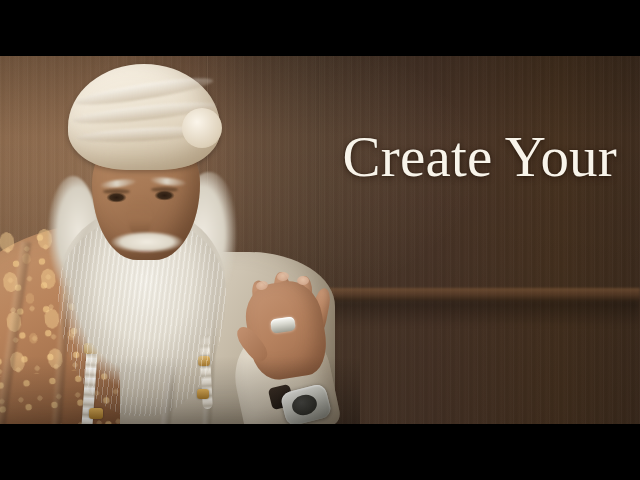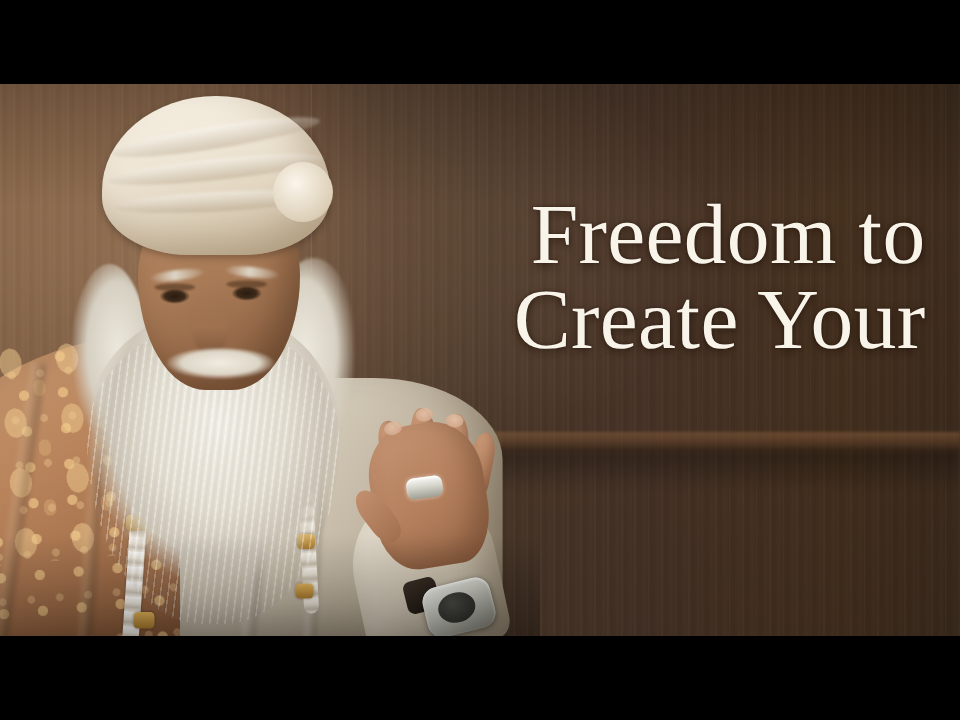--- a/index.html
+++ b/index.html
@@ -603,21 +603,20 @@
       <div class="nail n3"></div>
       <div class="ring"></div>
       <div class="watch-band"></div>
       <div class="watch"></div>
       <div class="watch-face"></div>
 
       <div class="subject-shadow"></div>
     </div>
 
     <div id="title-block">
-      <span class="title-line">Freedom to</span>
       <span class="title-line">Create Your</span>
     </div>
 
   </div>
 
   <div class="letterbox top"></div>
   <div class="letterbox bottom"></div>
 
 </div>
 

